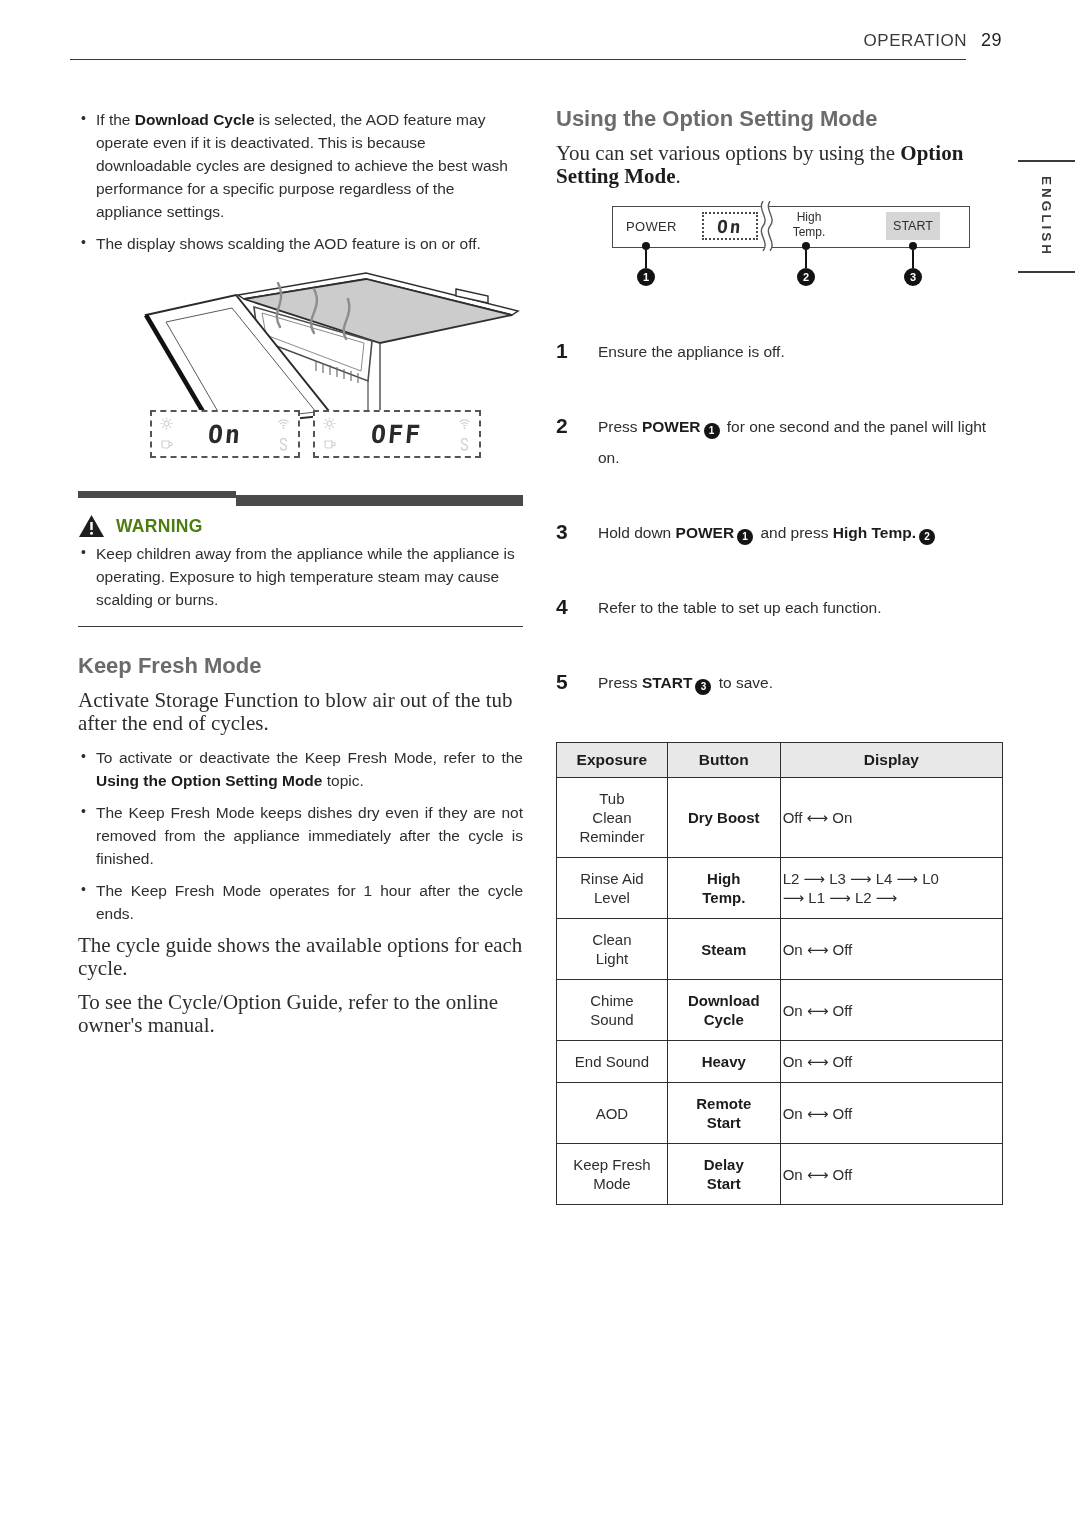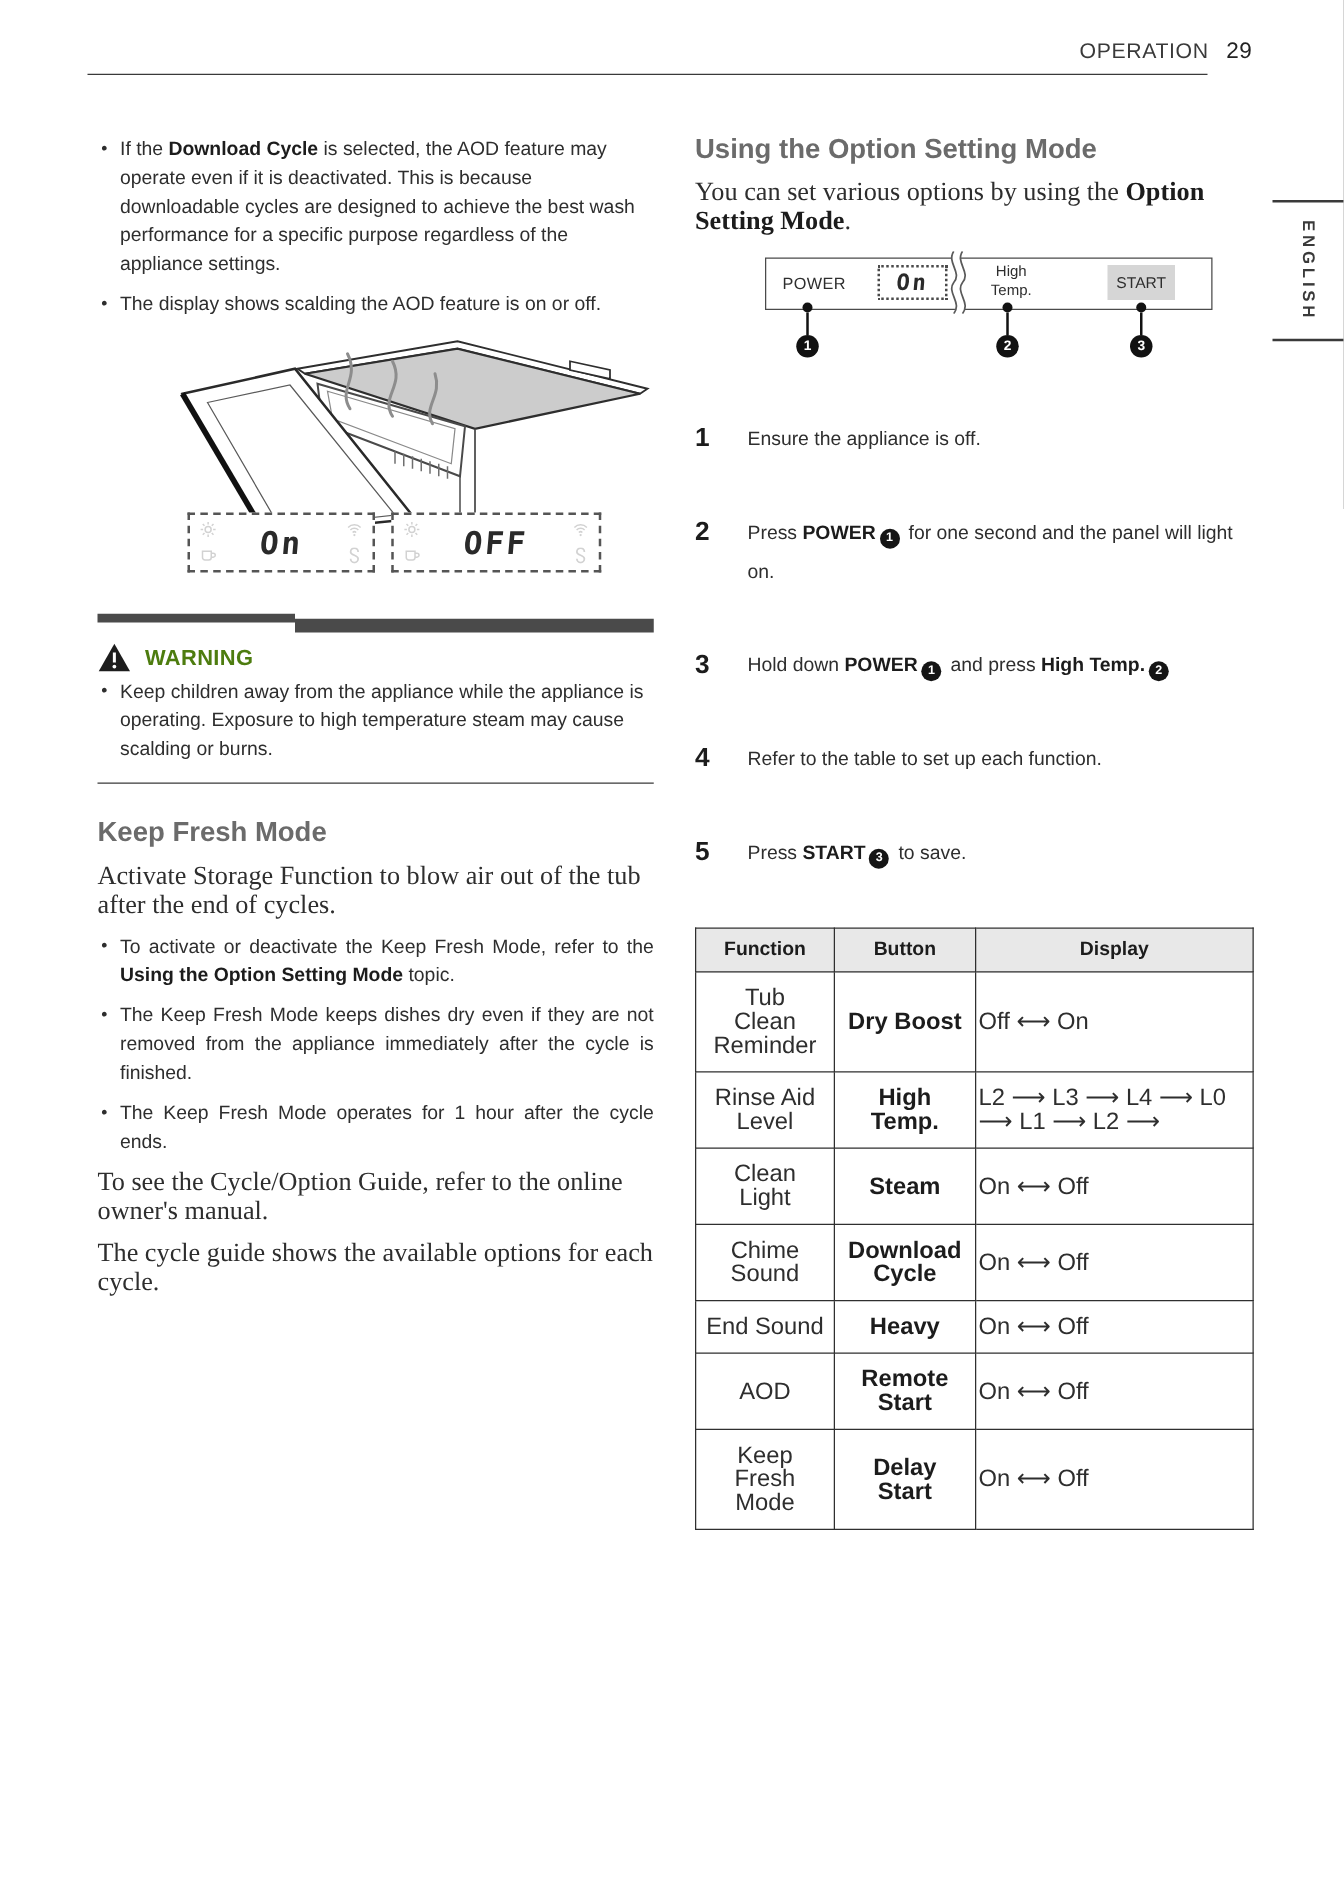--- a/index.html
+++ b/index.html
@@ -67,21 +67,21 @@
   .step{display:flex;margin-bottom:44px;}
   .step-num{width:42px;font-size:21px;font-weight:700;line-height:30px;color:#1c1c1c;flex:none;}
   .step-text{font-size:15.5px;line-height:31px;width:405px;}
   .ibadge{display:inline-flex;align-items:center;justify-content:center;width:16px;height:16px;
         border-radius:50%;background:#151515;color:#fff;font-size:10px;font-weight:700;
         vertical-align:-2px;margin:0 3px;line-height:1;}
   
   .opt-table{border-collapse:collapse;width:447px;margin-top:34px;}
   .opt-table th,.opt-table td{border:1.5px solid #2f2f2f;white-space:pre-line;}
   .opt-table th{background:#e8e8e8;font-weight:700;font-size:15.5px;padding:8px 4px;text-align:center;color:#1c1c1c;}
-  .opt-table td{font-size:19px;line-height:19px;padding:11px 6px;text-align:center;vertical-align:middle;}
+  .opt-table td{font-size:15px;line-height:19px;padding:11px 6px;text-align:center;vertical-align:middle;}
   .opt-table td.button{font-weight:700;color:#1c1c1c;}
   .opt-table td.display{text-align:left;padding-left:2px;}
 </style>
 </head>
 <body>
 
 <div class="page">
 
   <header class="page-header">
     <div class="header-text">
@@ -222,22 +222,22 @@
           <li>
             <span>The Keep Fresh Mode keeps dishes dry even if they are not removed from the appliance immediately after the cycle is finished.</span>
           </li>
           <li>
             <span>The Keep Fresh Mode operates for 1 hour after the cycle ends.</span>
           </li>
         </ul>
       </section>
 
       <section>
+        <p>The cycle guide shows the available options for each cycle.</p>
         <p>To see the Cycle/Option Guide, refer to the online owner's manual.</p>
-        <p>The cycle guide shows the available options for each cycle.</p>
       </section>
     </div>
 
     <div class="col-right">
 
       <h2 class="first">Using the Option Setting Mode</h2>
       <p>
         <span>You can set various options by using the </span><b>Option Setting Mode</b><span>.</span>
       </p>
 
@@ -302,21 +302,21 @@
       </ol>
 
       <table class="opt-table">
         <colgroup>
             <col style="width:111px">
             <col style="width:113px">
             <col style="width:223px">
           </colgroup>
         <thead>
           <tr>
-            <th>Function</th>
+            <th>Exposure</th>
             <th>Button</th>
             <th>Display</th>
           </tr>
         </thead>
         <tbody>
           <tr>
             <td class="function">Tub
 Clean
 Reminder</td>
             <td class="button">Dry Boost</td>

